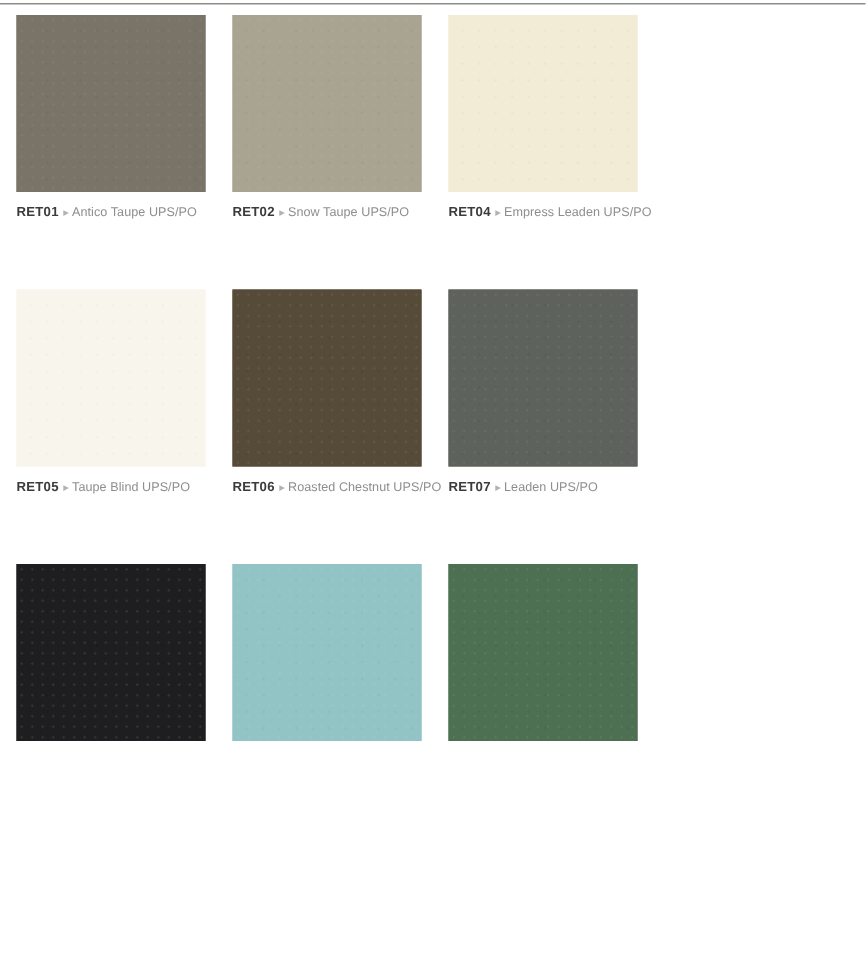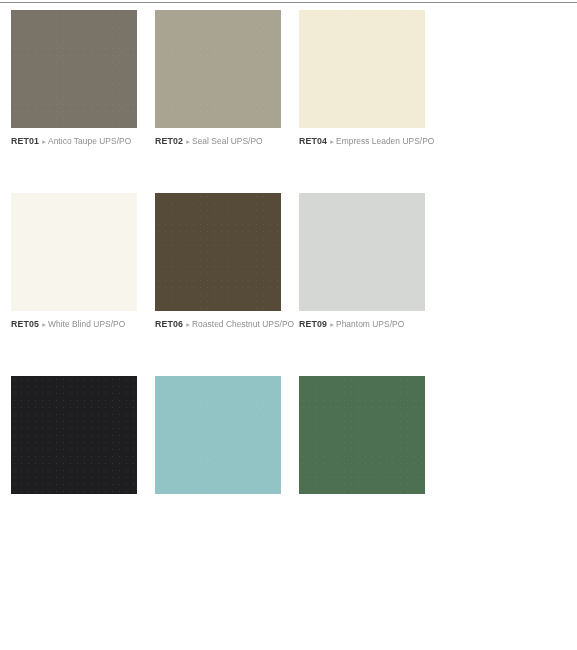--- a/index.html
+++ b/index.html
@@ -86,37 +86,37 @@
 
 <div id="top-rule"></div>
 
 <div id="swatch-grid">
     <div class="swatch-cell">
       <div class="swatch-chip" style="background-color: rgb(122, 116, 104); background-image: radial-gradient(rgba(255, 255, 255, 0.05) 0.8px, transparent 0.9px), radial-gradient(rgba(0, 0, 0, 0.05) 0.8px, transparent 0.9px), linear-gradient(rgb(122, 116, 104), rgb(122, 116, 104)); background-position: 0px 0px, 4px 5px, 0px 0px;"></div>
       <div class="swatch-caption"><span class="swatch-code">RET01</span><span class="caption-arrow">▸</span><span class="swatch-name">Antico Taupe UPS/PO</span></div>
     </div>
     <div class="swatch-cell">
       <div class="swatch-chip" style="background-color: rgb(169, 163, 145); background-image: radial-gradient(rgba(255, 255, 255, 0.05) 0.8px, transparent 0.9px), radial-gradient(rgba(0, 0, 0, 0.04) 0.8px, transparent 0.9px), linear-gradient(rgb(169, 163, 145), rgb(169, 163, 145)); background-position: 0px 0px, 4px 5px, 0px 0px;"></div>
-      <div class="swatch-caption"><span class="swatch-code">RET02</span><span class="caption-arrow">▸</span><span class="swatch-name">Seal Seal UPS/PO</span></div>
+      <div class="swatch-caption"><span class="swatch-code">RET02</span><span class="caption-arrow">▸</span><span class="swatch-name">Snow Taupe UPS/PO</span></div>
     </div>
     <div class="swatch-cell">
       <div class="swatch-chip" style="background-color: rgb(242, 236, 214); background-image: radial-gradient(rgba(255, 255, 255, 0.07) 0.8px, transparent 0.9px), radial-gradient(rgba(0, 0, 0, 0.03) 0.8px, transparent 0.9px), linear-gradient(rgb(242, 236, 214), rgb(242, 236, 214)); background-position: 0px 0px, 4px 5px, 0px 0px;"></div>
       <div class="swatch-caption"><span class="swatch-code">RET04</span><span class="caption-arrow">▸</span><span class="swatch-name">Empress Leaden UPS/PO</span></div>
     </div>
     <div class="swatch-cell">
       <div class="swatch-chip" style="background-color: rgb(247, 245, 236); background-image: radial-gradient(rgba(255, 255, 255, 0.07) 0.8px, transparent 0.9px), radial-gradient(rgba(0, 0, 0, 0.024) 0.8px, transparent 0.9px), linear-gradient(rgb(247, 245, 236), rgb(247, 245, 236)); background-position: 0px 0px, 4px 5px, 0px 0px;"></div>
-      <div class="swatch-caption"><span class="swatch-code">RET05</span><span class="caption-arrow">▸</span><span class="swatch-name">White Blind UPS/PO</span></div>
+      <div class="swatch-caption"><span class="swatch-code">RET05</span><span class="caption-arrow">▸</span><span class="swatch-name">Taupe Blind UPS/PO</span></div>
     </div>
     <div class="swatch-cell">
       <div class="swatch-chip" style="background-color: rgb(86, 75, 56); background-image: radial-gradient(rgba(255, 255, 255, 0.07) 0.8px, transparent 0.9px), radial-gradient(rgba(0, 0, 0, 0.07) 0.8px, transparent 0.9px), linear-gradient(rgb(86, 75, 56), rgb(86, 75, 56)); background-position: 0px 0px, 4px 5px, 0px 0px;"></div>
       <div class="swatch-caption"><span class="swatch-code">RET06</span><span class="caption-arrow">▸</span><span class="swatch-name">Roasted Chestnut UPS/PO</span></div>
     </div>
     <div class="swatch-cell">
-      <div class="swatch-chip" style="background-color: rgb(212, 215, 211); background-image: radial-gradient(rgba(255, 255, 255, 0.06) 0.8px, transparent 0.9px), radial-gradient(rgba(0, 0, 0, 0.03) 0.8px, transparent 0.9px), linear-gradient(rgb(212, 215, 211), rgb(212, 215, 211)); background-position: 0px 0px, 4px 5px, 0px 0px;"></div>
-      <div class="swatch-caption"><span class="swatch-code">RET09</span><span class="caption-arrow">▸</span><span class="swatch-name">Phantom UPS/PO</span></div>
+      <div class="swatch-chip" style="background-color: rgb(94, 98, 92); background-image: radial-gradient(rgba(255, 255, 255, 0.06) 0.8px, transparent 0.9px), radial-gradient(rgba(0, 0, 0, 0.06) 0.8px, transparent 0.9px), linear-gradient(rgb(94, 98, 92), rgb(94, 98, 92)); background-position: 0px 0px, 4px 5px, 0px 0px;"></div>
+      <div class="swatch-caption"><span class="swatch-code">RET07</span><span class="caption-arrow">▸</span><span class="swatch-name">Leaden UPS/PO</span></div>
     </div>
     <div class="swatch-cell">
       <div class="swatch-chip" style="background-color: rgb(30, 30, 32); background-image: radial-gradient(rgba(255, 255, 255, 0.1) 0.8px, transparent 0.9px), radial-gradient(rgba(0, 0, 0, 0.1) 0.8px, transparent 0.9px), linear-gradient(rgb(30, 30, 32), rgb(30, 30, 32)); background-position: 0px 0px, 4px 5px, 0px 0px;"></div>
     </div>
     <div class="swatch-cell">
       <div class="swatch-chip" style="background-color: rgb(146, 196, 197); background-image: radial-gradient(rgba(255, 255, 255, 0.06) 0.8px, transparent 0.9px), radial-gradient(rgba(0, 0, 0, 0.04) 0.8px, transparent 0.9px), linear-gradient(rgb(146, 196, 197), rgb(146, 196, 197)); background-position: 0px 0px, 4px 5px, 0px 0px;"></div>
     </div>
     <div class="swatch-cell">
       <div class="swatch-chip" style="background-color: rgb(76, 112, 81); background-image: radial-gradient(rgba(255, 255, 255, 0.07) 0.8px, transparent 0.9px), radial-gradient(rgba(0, 0, 0, 0.06) 0.8px, transparent 0.9px), linear-gradient(rgb(76, 112, 81), rgb(76, 112, 81)); background-position: 0px 0px, 4px 5px, 0px 0px;"></div>
     </div>

